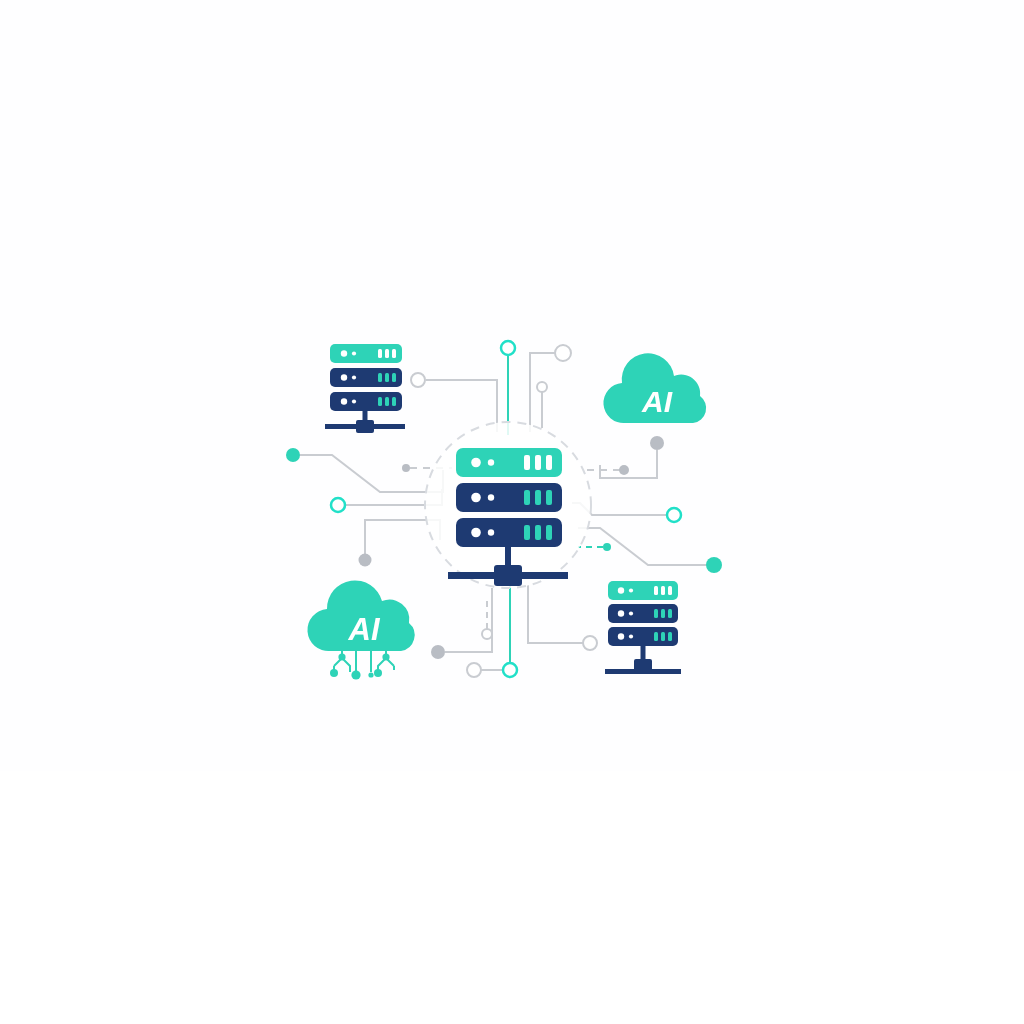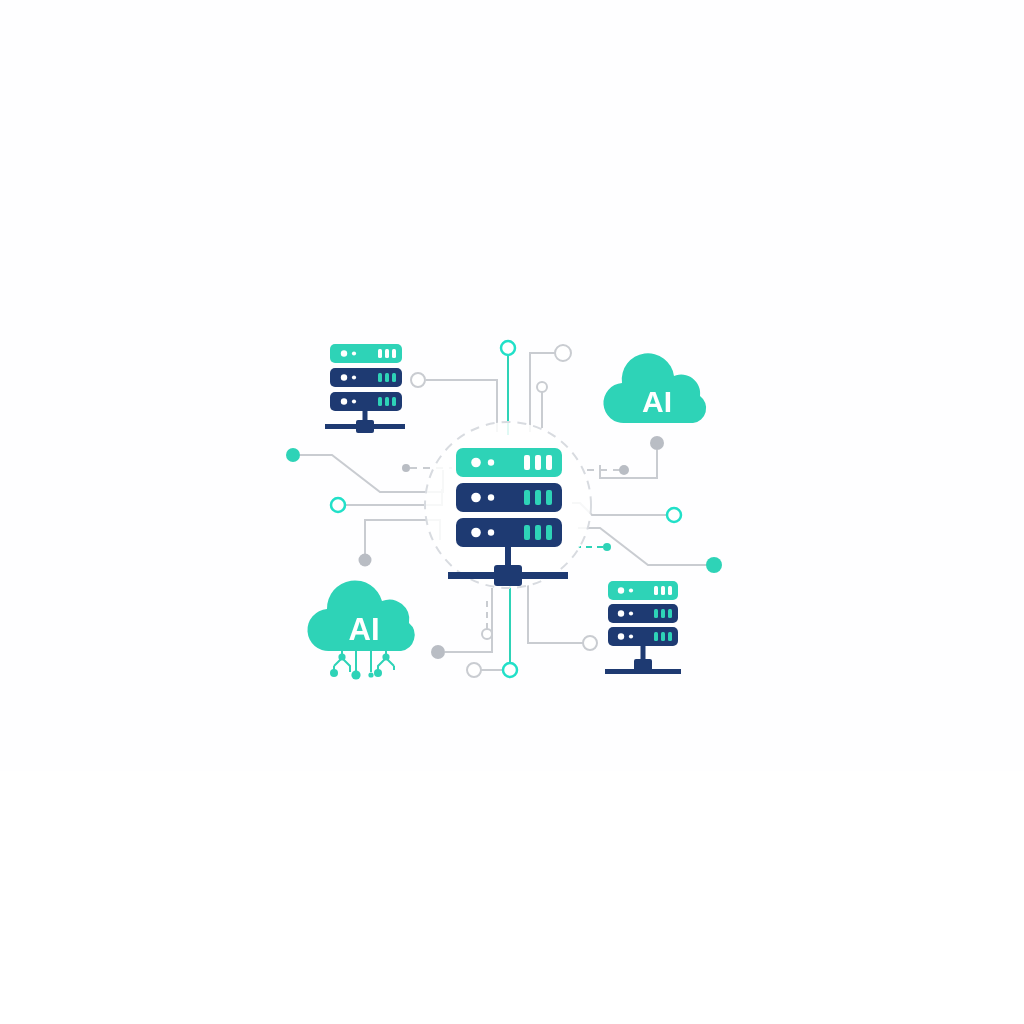--- a/index.html
+++ b/index.html
@@ -11,20 +11,21 @@
     width: 1024px;
     height: 1024px;
     font-family: "Liberation Sans", sans-serif;
     overflow: hidden;
   }
   #canvas {
     position: relative;
     width: 1024px;
     height: 771px;
     background: #fefeff;
+    font-style: italic;
   }
   #illustration {
     position: absolute;
     left: 0;
     top: 0;
     width: 1024px;
     height: 1024px;
     display: block;
   }
   .cloud-label {

